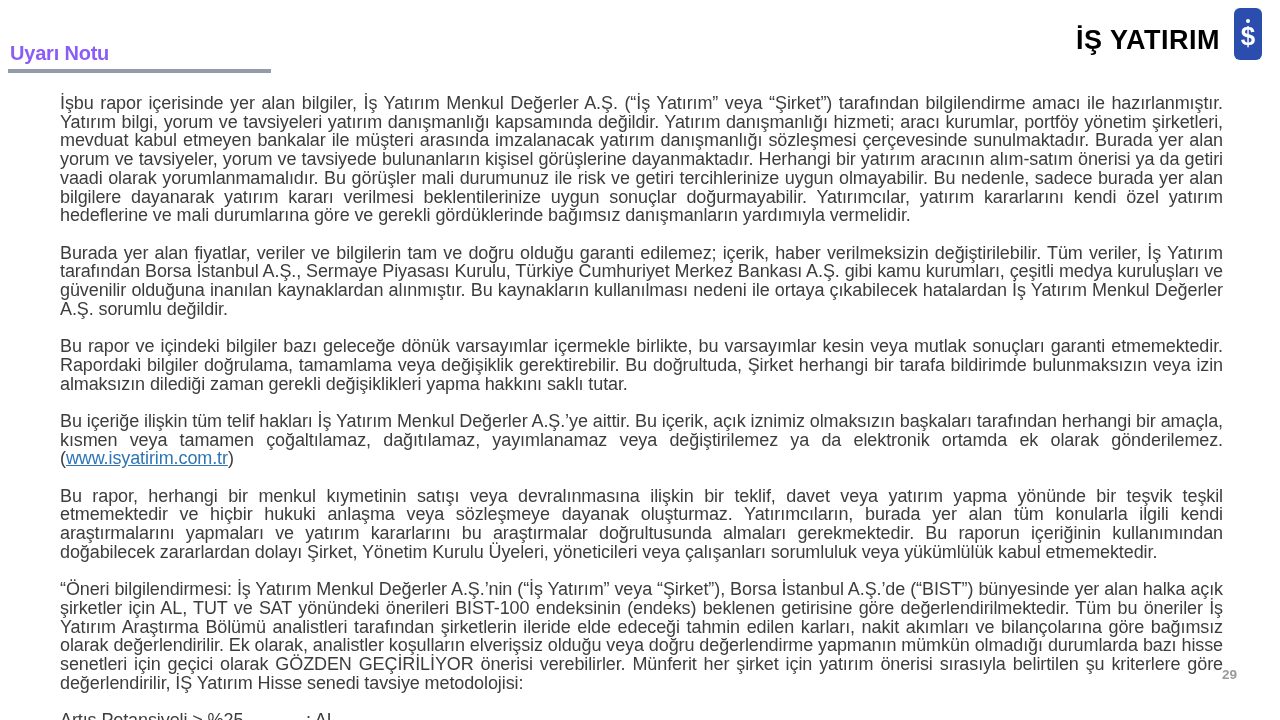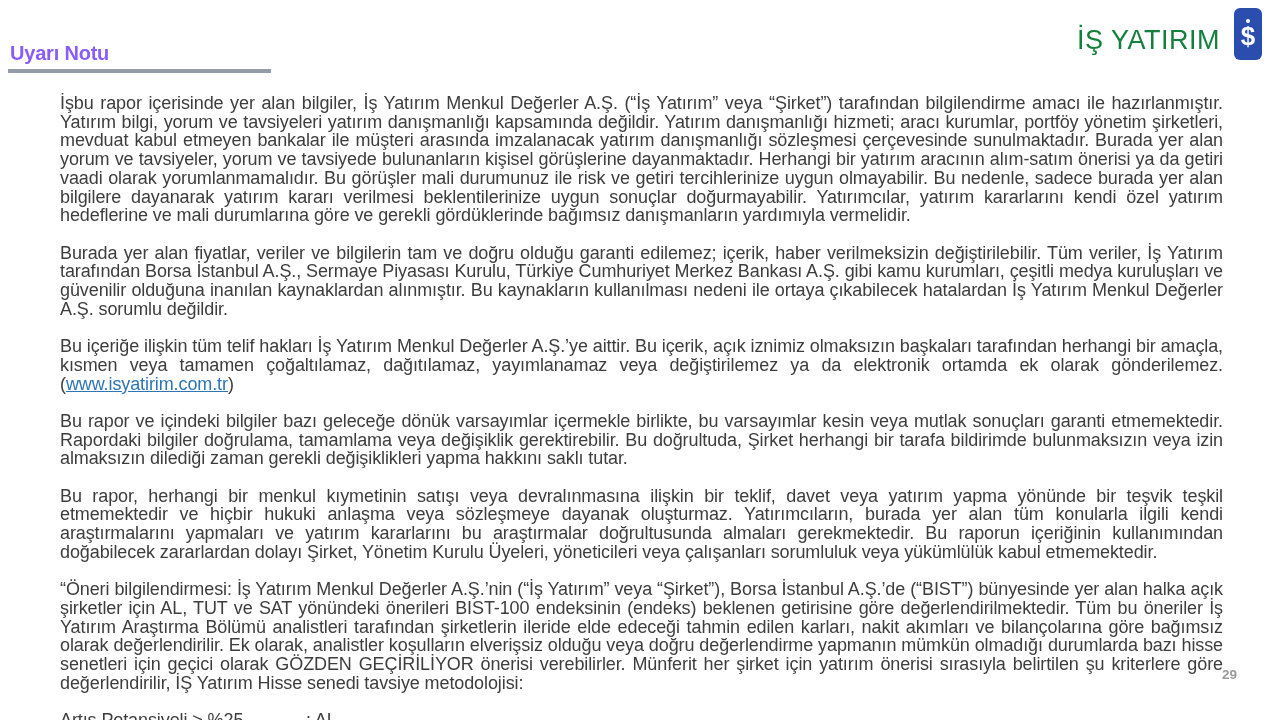--- a/index.html
+++ b/index.html
@@ -25,22 +25,22 @@
     background: #959ca9;
   }
   .logo {
     position: absolute;
     right: 18px; top: 8px;
     display: flex;
     align-items: center;
   }
   .logo-text {
     font-size: 27px;
-    font-weight: normal;
-    color: #15803d;
+    font-weight: bold;
+    color: #000000;
     letter-spacing: 0.5px;
     margin-right: 14px;
     line-height: 1;
     padding-top: 12px;
   }
   .logo-emblem {
     width: 28px; height: 52px;
     background: #2a4dae;
     border-radius: 6px;
     display: flex;
@@ -103,22 +103,22 @@
   <div class="logo-text">İŞ YATIRIM</div>
   <div class="logo-emblem">
     <div class="emblem-dot"></div>
     <div class="emblem-glyph">$</div>
   </div>
 </div>
 
 <div class="content">
   <p>İşbu rapor içerisinde yer alan bilgiler, İş Yatırım Menkul Değerler A.Ş. (“İş Yatırım” veya “Şirket”) tarafından bilgilendirme amacı ile hazırlanmıştır. Yatırım bilgi, yorum ve tavsiyeleri yatırım danışmanlığı kapsamında değildir. Yatırım danışmanlığı hizmeti; aracı kurumlar, portföy yönetim şirketleri, mevduat kabul etmeyen bankalar ile müşteri arasında imzalanacak yatırım danışmanlığı sözleşmesi çerçevesinde sunulmaktadır. Burada yer alan yorum ve tavsiyeler, yorum ve tavsiyede bulunanların kişisel görüşlerine dayanmaktadır. Herhangi bir yatırım aracının alım-satım önerisi ya da getiri vaadi olarak yorumlanmamalıdır. Bu görüşler mali durumunuz ile risk ve getiri tercihlerinize uygun olmayabilir. Bu nedenle, sadece burada yer alan bilgilere dayanarak yatırım kararı verilmesi beklentilerinize uygun sonuçlar doğurmayabilir. Yatırımcılar, yatırım kararlarını kendi özel yatırım hedeflerine ve mali durumlarına göre ve gerekli gördüklerinde bağımsız danışmanların yardımıyla vermelidir.</p>
   <p>Burada yer alan fiyatlar, veriler ve bilgilerin tam ve doğru olduğu garanti edilemez; içerik, haber verilmeksizin değiştirilebilir. Tüm veriler, İş Yatırım tarafından Borsa İstanbul A.Ş., Sermaye Piyasası Kurulu, Türkiye Cumhuriyet Merkez Bankası A.Ş. gibi kamu kurumları, çeşitli medya kuruluşları ve güvenilir olduğuna inanılan kaynaklardan alınmıştır. Bu kaynakların kullanılması nedeni ile ortaya çıkabilecek hatalardan İş Yatırım Menkul Değerler A.Ş. sorumlu değildir.</p>
+  <p>Bu rapor ve içindeki bilgiler bazı geleceğe dönük varsayımlar içermekle birlikte, bu varsayımlar kesin veya mutlak sonuçları garanti etmemektedir. Rapordaki bilgiler doğrulama, tamamlama veya değişiklik gerektirebilir. Bu doğrultuda, Şirket herhangi bir tarafa bildirimde bulunmaksızın veya izin almaksızın dilediği zaman gerekli değişiklikleri yapma hakkını saklı tutar.</p>
   <p><span>Bu içeriğe ilişkin tüm telif hakları İş Yatırım Menkul Değerler A.Ş.’ye aittir. Bu içerik, açık iznimiz olmaksızın başkaları tarafından herhangi bir amaçla, kısmen veya tamamen çoğaltılamaz, dağıtılamaz, yayımlanamaz veya değiştirilemez ya da elektronik ortamda ek olarak gönderilemez. (</span><a class="body-link">www.isyatirim.com.tr</a><span>)</span></p>
-  <p>Bu rapor ve içindeki bilgiler bazı geleceğe dönük varsayımlar içermekle birlikte, bu varsayımlar kesin veya mutlak sonuçları garanti etmemektedir. Rapordaki bilgiler doğrulama, tamamlama veya değişiklik gerektirebilir. Bu doğrultuda, Şirket herhangi bir tarafa bildirimde bulunmaksızın veya izin almaksızın dilediği zaman gerekli değişiklikleri yapma hakkını saklı tutar.</p>
   <p>Bu rapor, herhangi bir menkul kıymetinin satışı veya devralınmasına ilişkin bir teklif, davet veya yatırım yapma yönünde bir teşvik teşkil etmemektedir ve hiçbir hukuki anlaşma veya sözleşmeye dayanak oluşturmaz. Yatırımcıların, burada yer alan tüm konularla ilgili kendi araştırmalarını yapmaları ve yatırım kararlarını bu araştırmalar doğrultusunda almaları gerekmektedir. Bu raporun içeriğinin kullanımından doğabilecek zararlardan dolayı Şirket, Yönetim Kurulu Üyeleri, yöneticileri veya çalışanları sorumluluk veya yükümlülük kabul etmemektedir.</p>
   <p>“Öneri bilgilendirmesi: İş Yatırım Menkul Değerler A.Ş.’nin (“İş Yatırım” veya “Şirket”), Borsa İstanbul A.Ş.’de (“BIST”) bünyesinde yer alan halka açık şirketler için AL,  TUT ve SAT yönündeki önerileri BIST-100 endeksinin (endeks) beklenen getirisine göre değerlendirilmektedir. Tüm bu öneriler İş Yatırım Araştırma Bölümü analistleri tarafından şirketlerin ileride elde edeceği tahmin edilen karları, nakit akımları ve bilançolarına göre bağımsız olarak değerlendirilir. Ek olarak, analistler koşulların elverişsiz olduğu veya doğru değerlendirme yapmanın mümkün olmadığı durumlarda bazı hisse senetleri için geçici olarak GÖZDEN GEÇİRİLİYOR önerisi verebilirler. Münferit her şirket için yatırım önerisi sırasıyla belirtilen şu kriterlere göre değerlendirilir, İŞ Yatırım Hisse senedi tavsiye metodolojisi:</p>
 
   <div class="criteria">
     <div class="criteria-row">
       <span class="criteria-condition">Artış Potansiyeli &gt; %25</span>
       <span class="criteria-rating">: AL ,</span>
     </div>
     <div class="criteria-row">
       <span class="criteria-rating">: TUT,</span>

